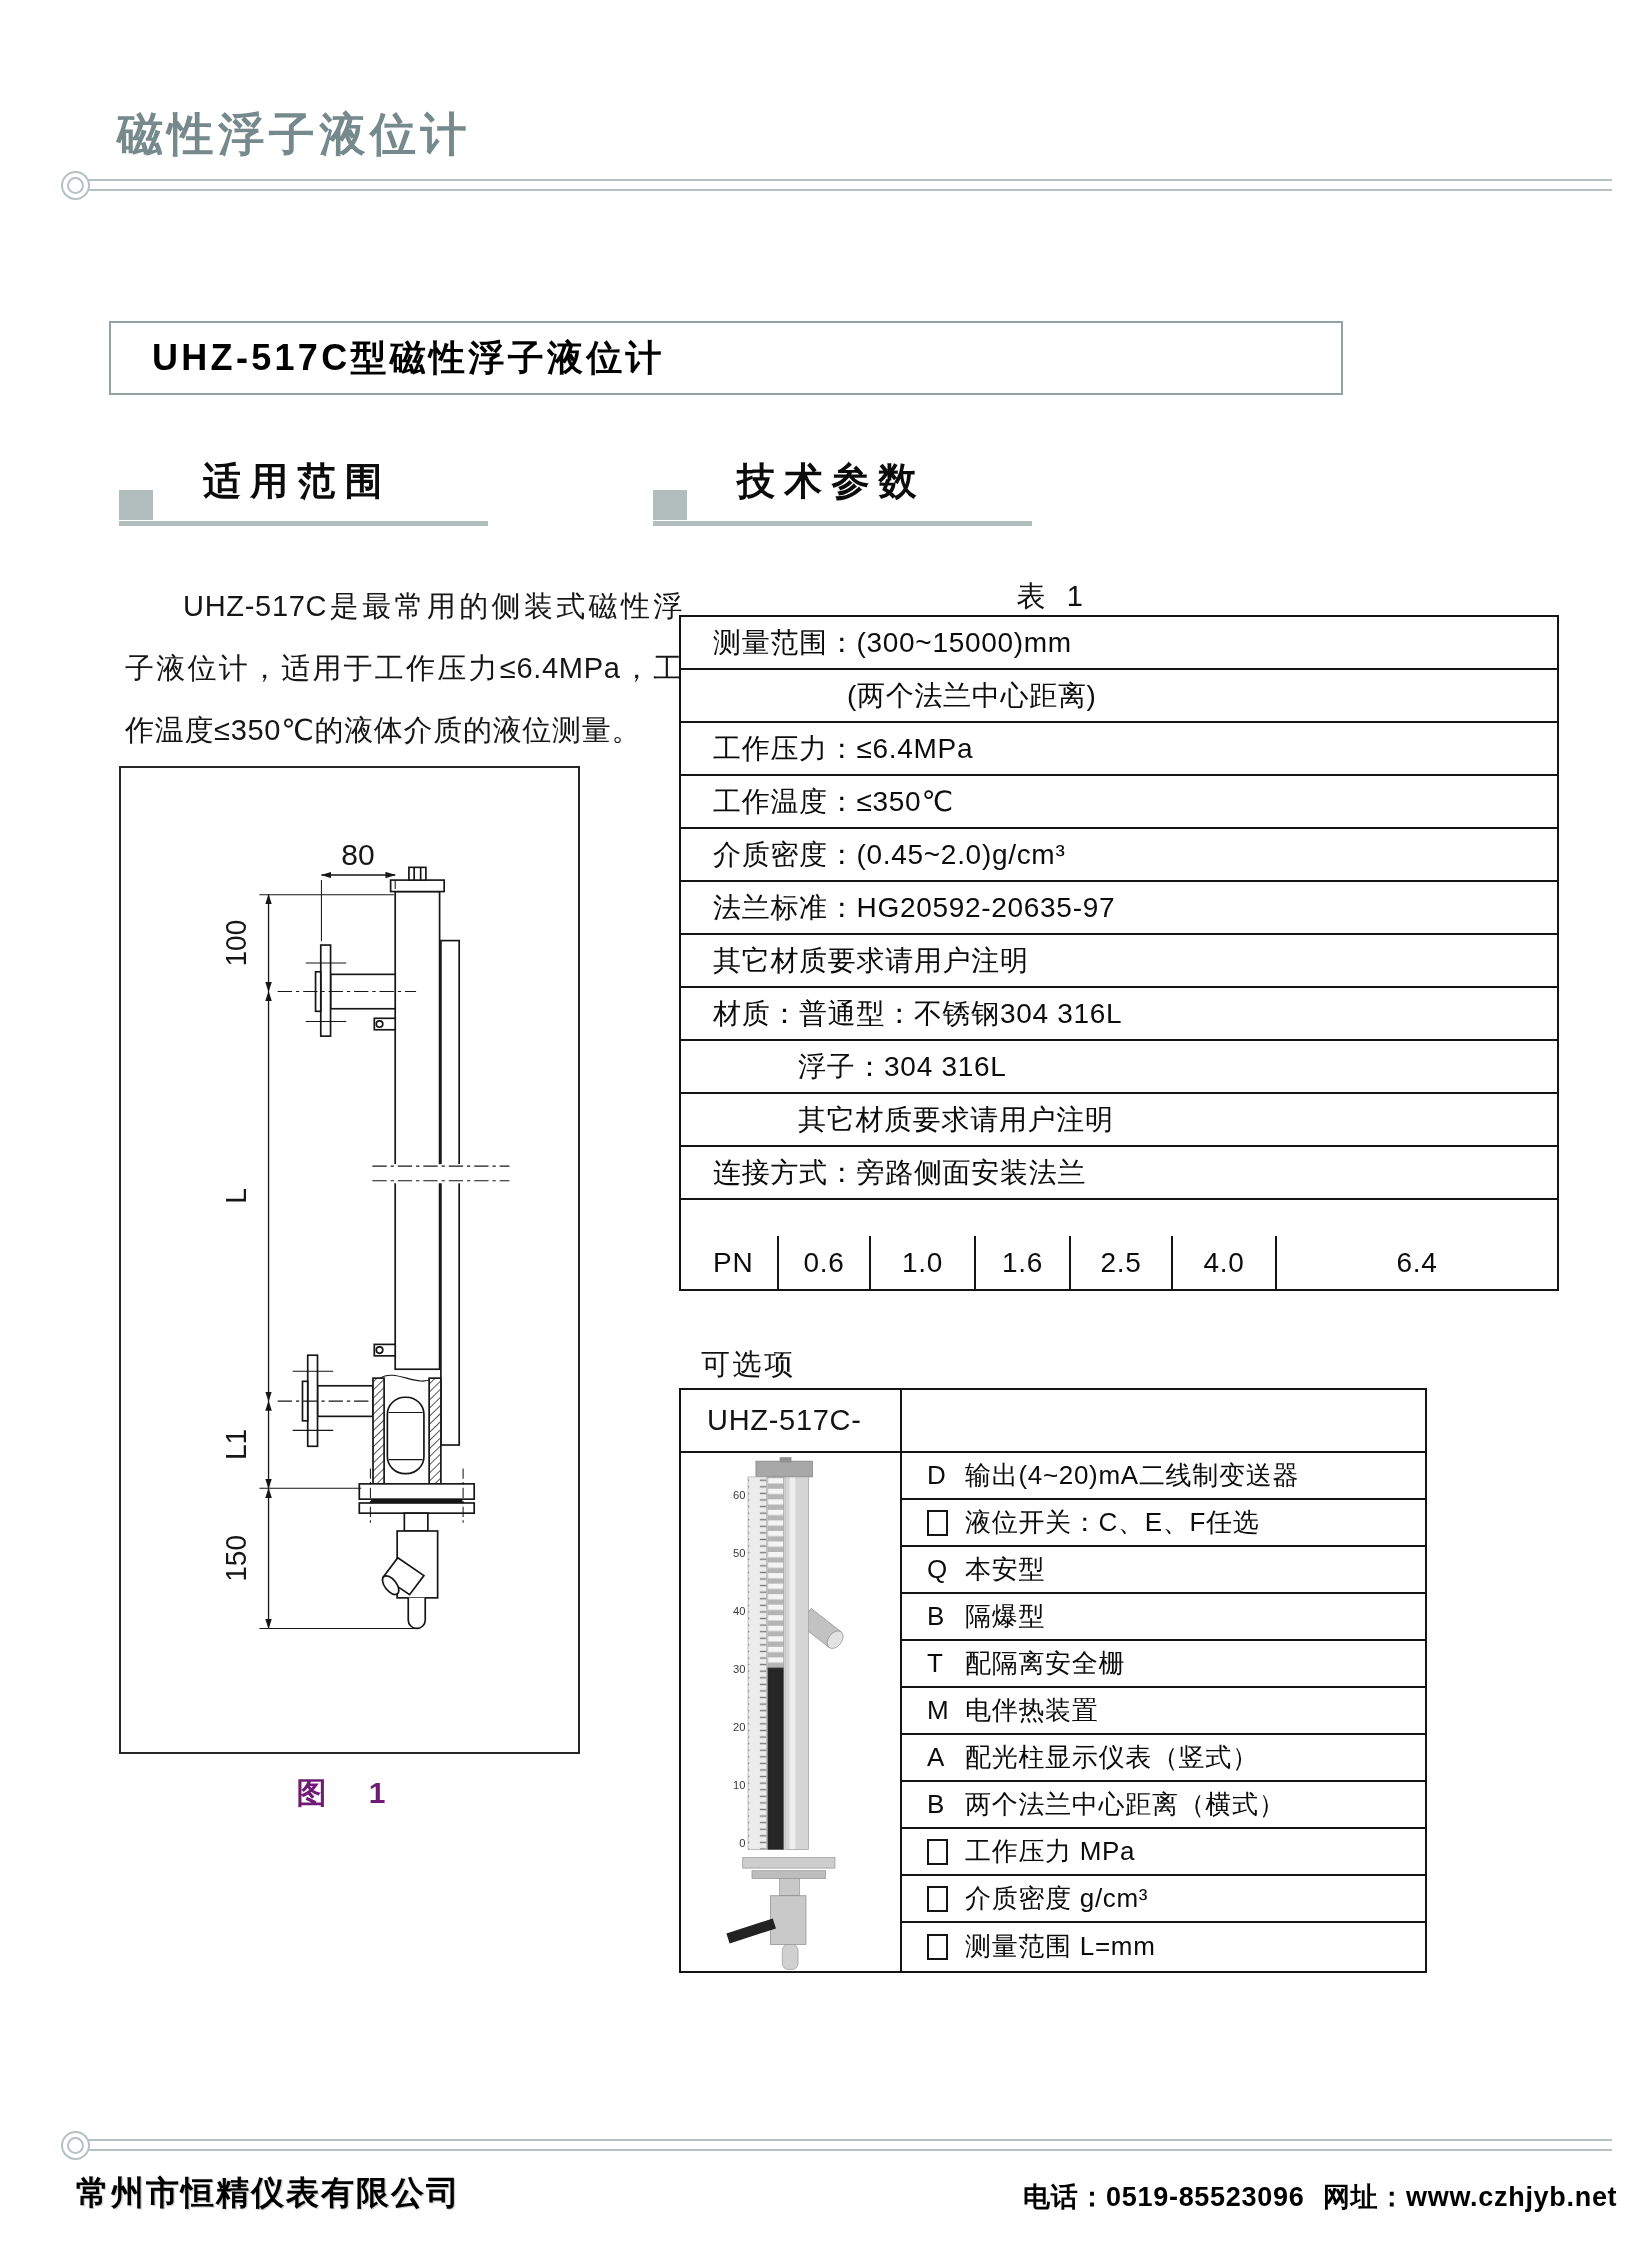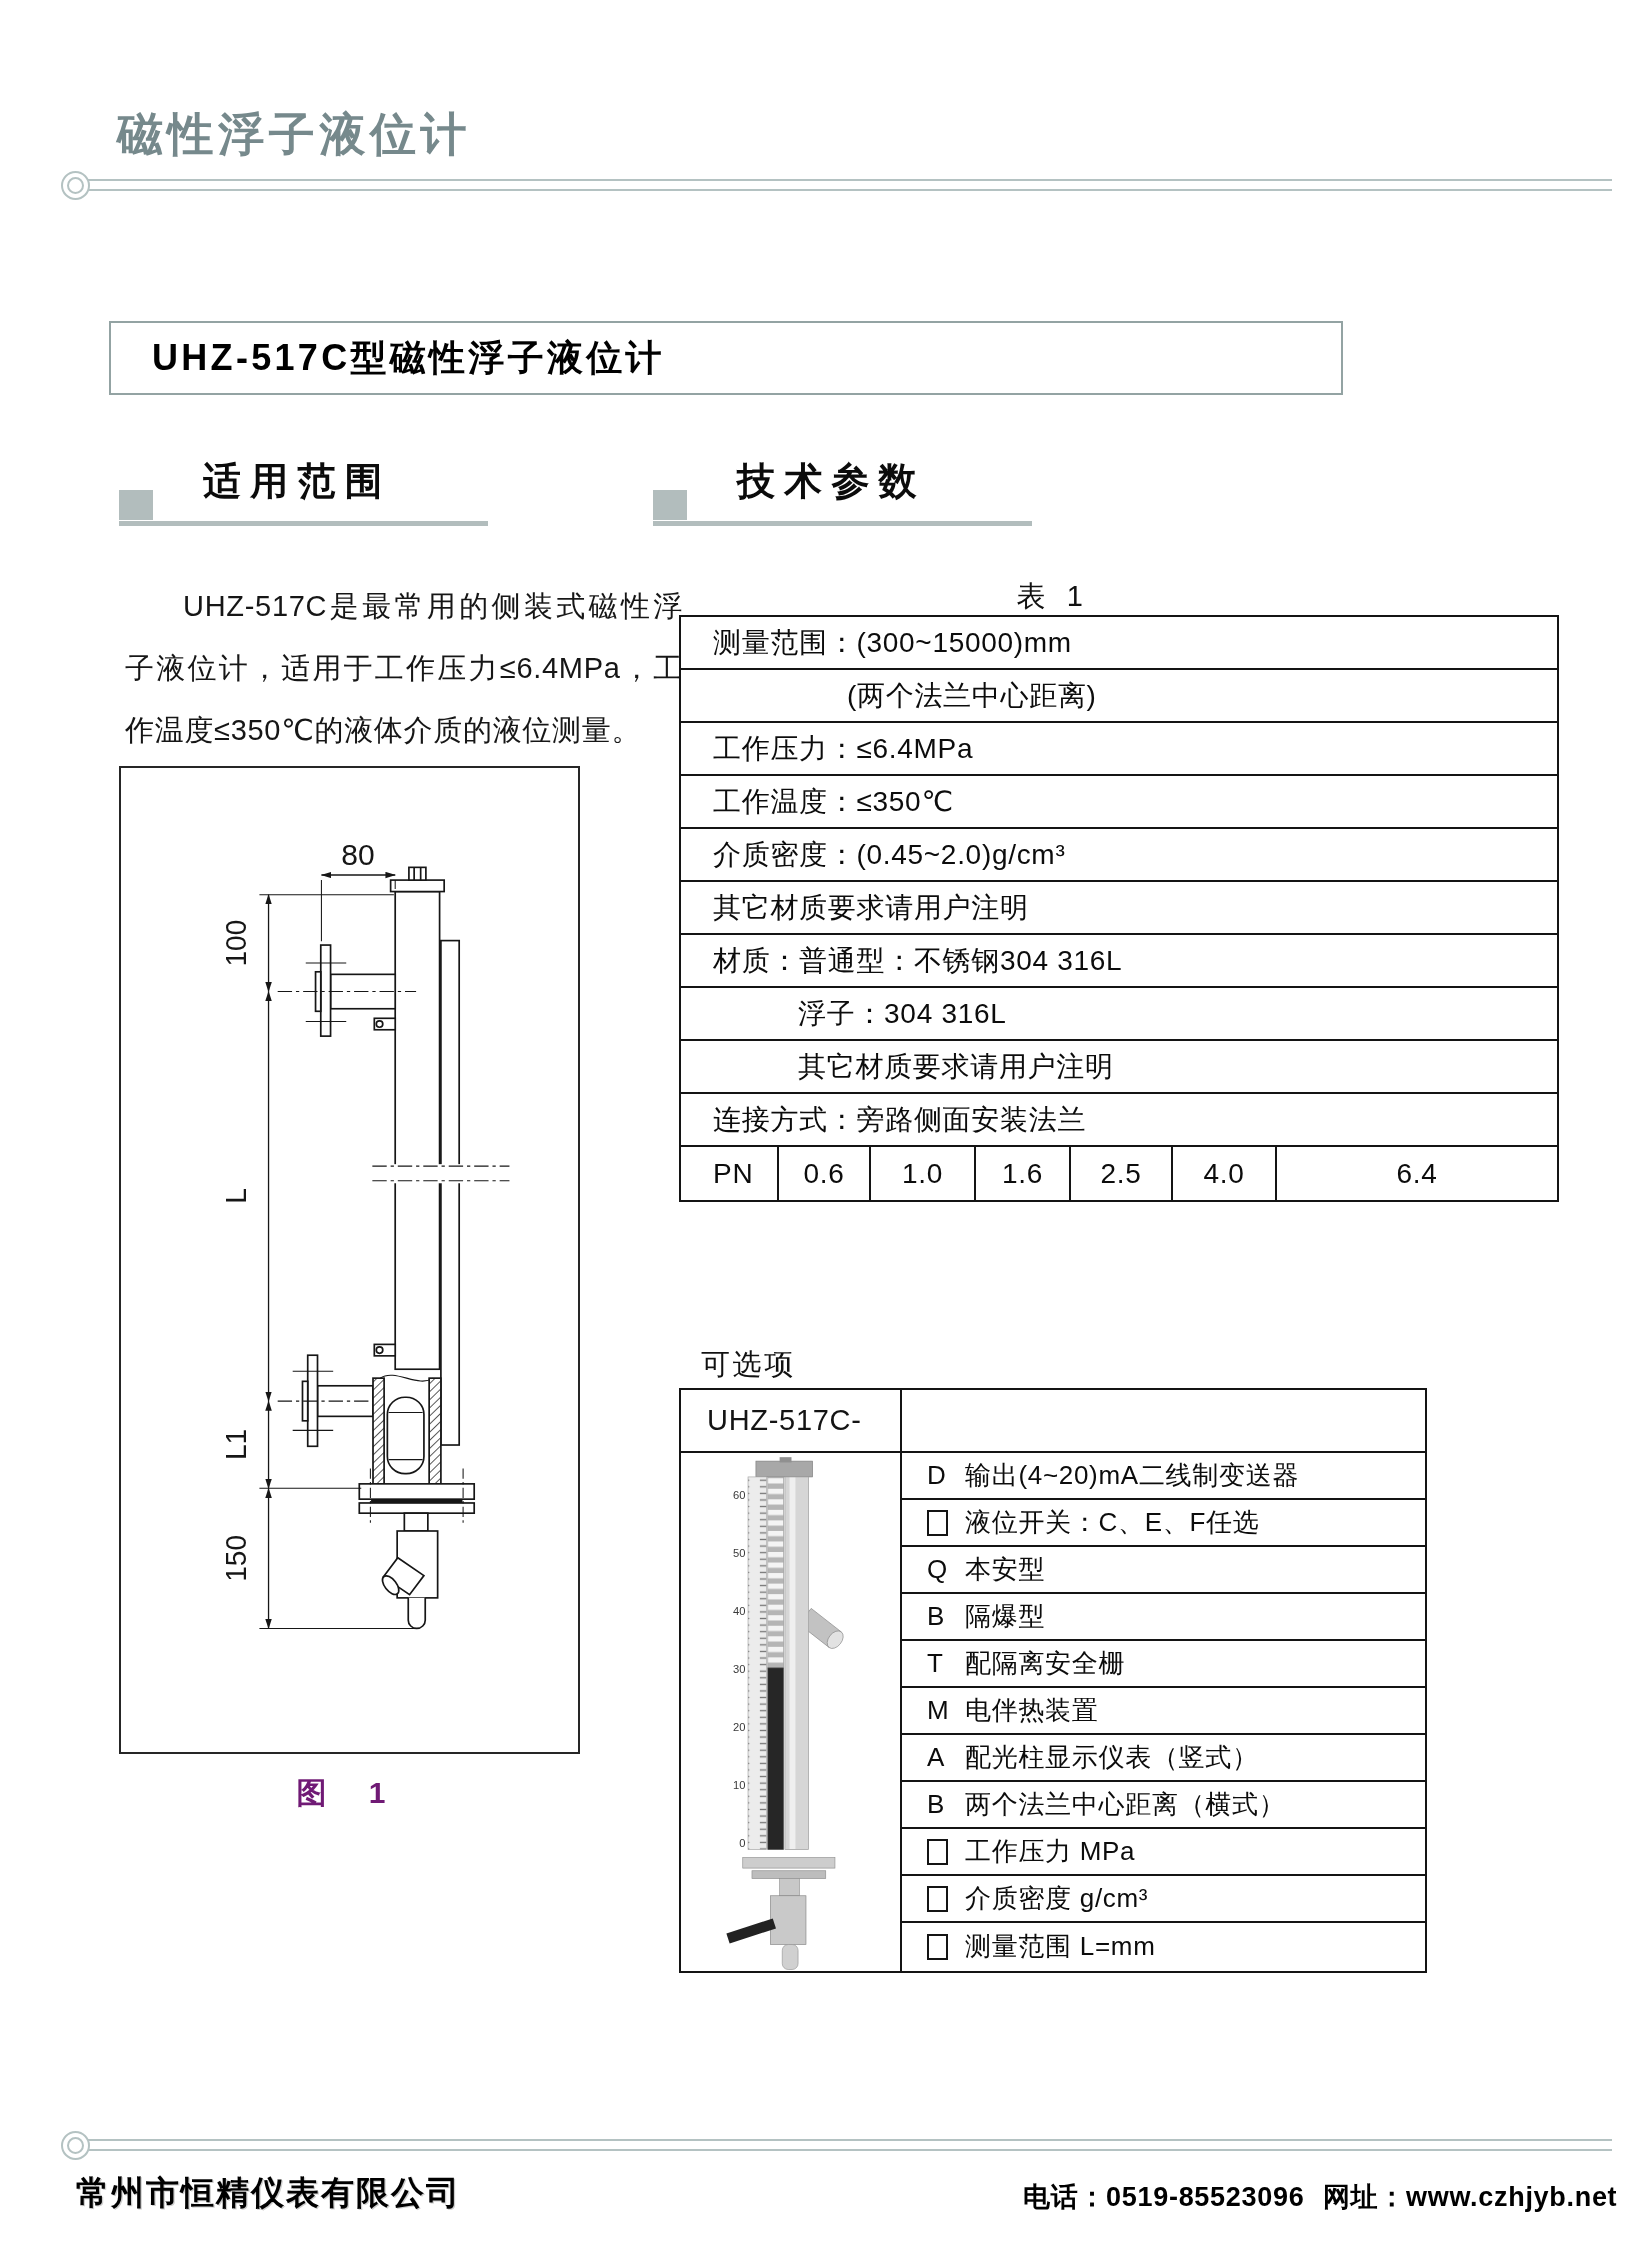--- a/index.html
+++ b/index.html
@@ -41,21 +41,21 @@
   .tbl1-label{left:679px;top:577px;width:748px;text-align:center;font-size:29px;color:#111;letter-spacing:6.6px;}
   .tbl1{
     left:679px;top:615px;width:880px;box-sizing:border-box;
     border:2.6px solid #141414;background:#fff;
   }
   .tbl1 .row{
     height:53px;box-sizing:border-box;border-bottom:2px solid #141414;
     display:flex;align-items:center;font-size:28px;color:#0c0c0c;
     padding-left:32px;letter-spacing:0.7px;
   }
-  .tbl1 .row.last{border-bottom:none;padding-left:0;}
+  .tbl1 .row.last{border-bottom:none;padding-left:0;margin-top:36px;}
   .tbl1 .row.ind-a{padding-left:166px;}
   .tbl1 .row.ind-b{padding-left:117px;}
   .tbl1 .row.split{padding-left:0;}
   .cell{box-sizing:border-box;height:100%;display:flex;align-items:center;}
   .cell.head{width:98px;border-right:2px solid #141414;padding-left:32px;}
   .cell.grow{flex:1;justify-content:center;}
   .cell.pn{justify-content:center;border-right:2px solid #141414;}
   .cell.pn.end{border-right:none;}
 
   
@@ -204,20 +204,21 @@
 <div class="abs figure-caption">图 1</div>
 
 <div class="abs tbl1-label">表 1</div>
 
 <div class="abs tbl1">
   <div class="row">测量范围：(300~15000)mm</div>
   <div class="row ind-a">(两个法兰中心距离)</div>
   <div class="row">工作压力：≤6.4MPa</div>
   <div class="row">工作温度：≤350℃</div>
   <div class="row">介质密度：(0.45~2.0)g/cm³</div>
+  <div class="row">法兰标准：HG20592-20635-97</div>
   <div class="row">其它材质要求请用户注明</div>
   <div class="row">材质：普通型：不锈钢304  316L</div>
   <div class="row ind-b">浮子：304  316L</div>
   <div class="row ind-b">其它材质要求请用户注明</div>
   <div class="row">连接方式：旁路侧面安装法兰</div>
 
 
   <div class="row split last">
     <div class="cell head">PN</div>
     <div class="cell pn" style="width:92px;">0.6</div>

